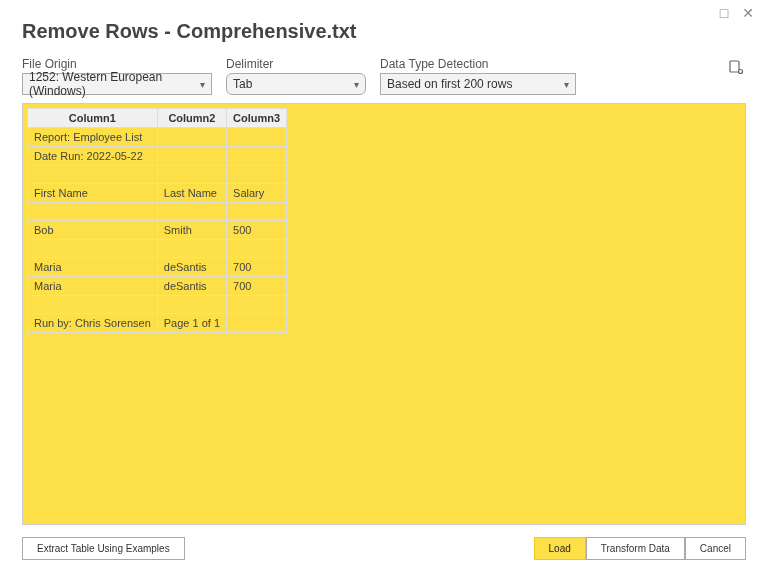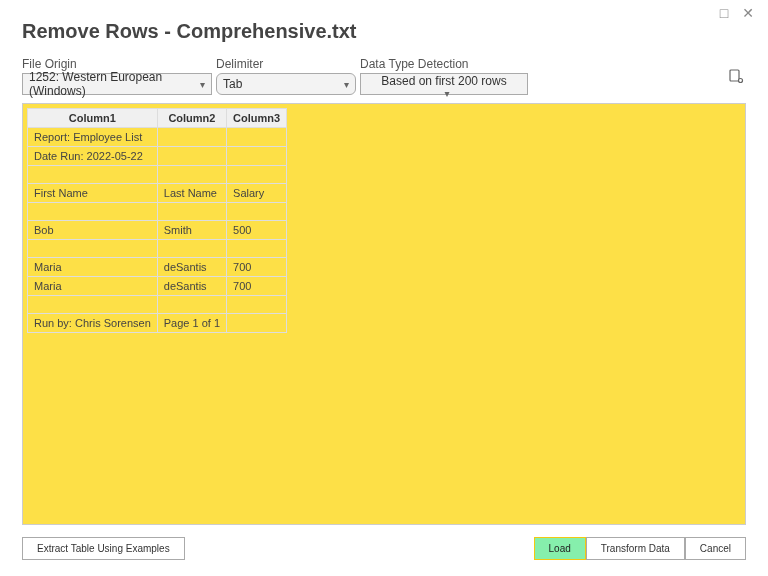--- a/index.html
+++ b/index.html
@@ -31,22 +31,22 @@
   }
   .win-controls span { cursor: pointer; line-height: 1; }
   h1.title {
     font-size: 20px;
     font-weight: 600;
     color: #444;
     margin: 10px 0 14px 0;
   }
   .option-row {
     display: flex;
-    gap: 4px;
-    align-items: center;
+    gap: 14px;
+    align-items: flex-start;
     margin-bottom: 8px;
   }
   .opt-group { display: flex; flex-direction: column; }
   .opt-label { font-size: 12px; color: #555; margin-bottom: 2px; }
   .dropdown {
     border: 1px solid #aaa;
     background: #f3f3f3;
     height: 22px;
     display: flex;
     align-items: center;
@@ -56,21 +56,21 @@
     color: #333;
     cursor: pointer;
   }
   .dropdown .caret {
     margin-left: 6px;
     color: #666;
     font-size: 10px;
   }
   .og-origin { width: 190px; }
   .og-delimiter { width: 140px; border-radius: 6px; }
-  .og-detect { width: 168px; flex-direction: column; }
+  .og-detect { width: 196px; }
   .icon-btn {
     width: 20px; height: 20px;
     display: flex; align-items: center; justify-content: center;
     color: #666;
     margin-left: auto;
     cursor: pointer;
   }
   .preview {
     border: 1px solid #ccc;
     flex: 1;
@@ -104,21 +104,21 @@
   .btn {
     border: 1px solid #aaa;
     background: #fff;
     padding: 5px 14px;
     font-size: 10px;
     color: #333;
     cursor: pointer;
   }
   .btn + .btn { margin-left: 0; }
   .btn.primary {
-    background: #86efac;
+    background: #fde047;
     border-color: #f2c811;
     color: #222;
     font-weight: 400;
   }
   .footer-right { margin-left: auto; display: flex; }
   .col-widths col.c1 { width: 104px; }
   .col-widths col.c2 { width: 60px; }
   .col-widths col.c3 { width: 50px; }
 </style>
 </head>

